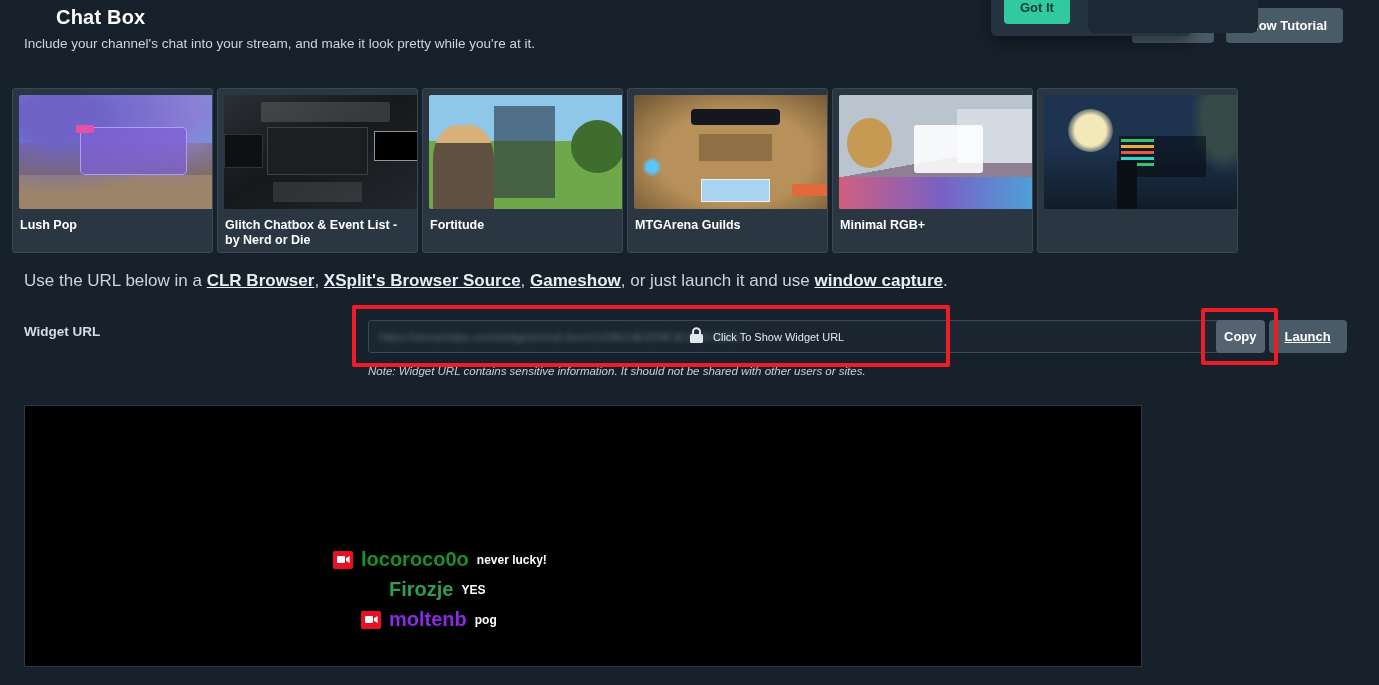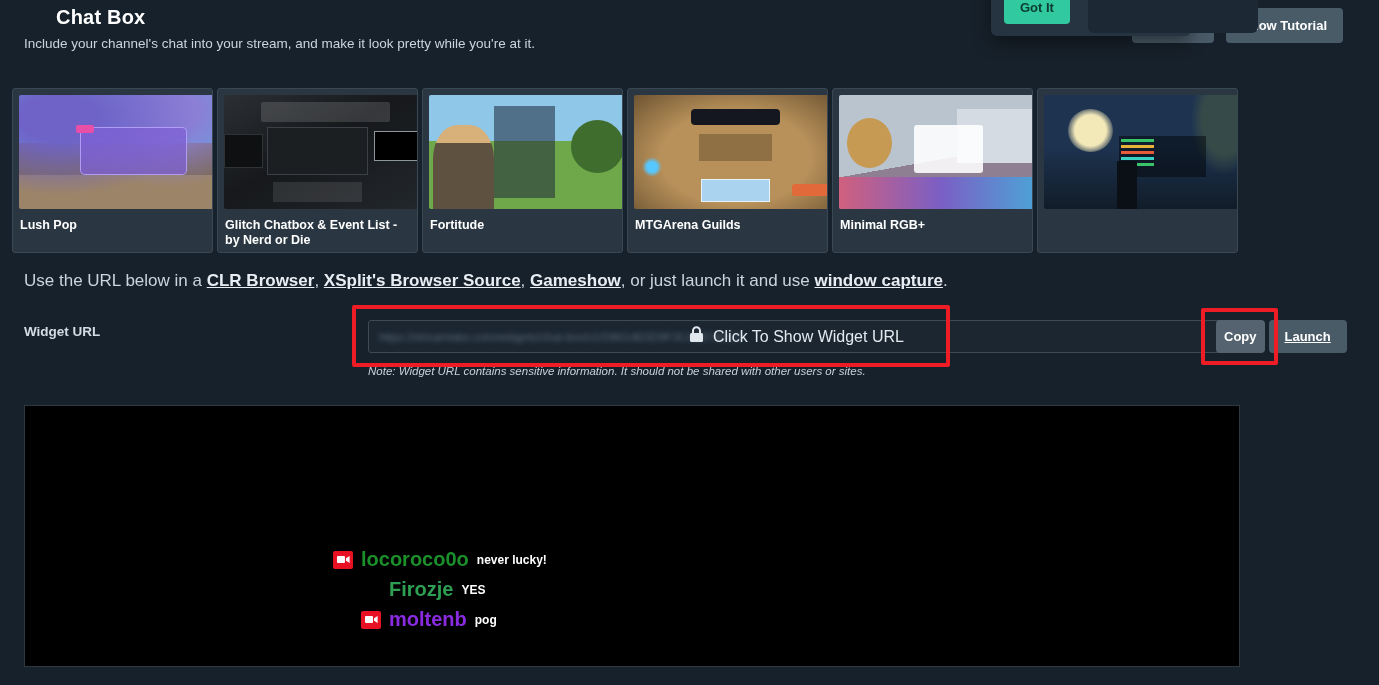--- a/index.html
+++ b/index.html
@@ -234,21 +234,21 @@
   .url-blur {
     font-size: 11.5px; color: #5a6c7a;
     filter: blur(2.6px); white-space: nowrap;
     user-select: none;
   }
   .url-overlay {
     position: absolute; left: 320px; top: 0; height: 100%;
     display: flex; align-items: center; gap: 9px;
   }
   .lock-icon { display: block; }
-  .url-overlay span { font-size: 16px; color: #e2e9ef; }
+  .url-overlay span { font-size: 11px; color: #e2e9ef; }
 
   .red-box-url {
     position: absolute; left: 352px; top: 305px;
     width: 598px; height: 62px;
     border: 4px solid #ee1c24; border-radius: 2px;
     pointer-events: none;
   }
   .red-box-copy {
     position: absolute; left: 1201px; top: 308px;
     width: 77px; height: 57px;
@@ -262,21 +262,21 @@
   .url-buttons {
     position: absolute; left: 1216px; top: 320px;
     display: flex; gap: 4px;
   }
   .btn-copy { background: #54636f; padding: 9px 8px; }
   .btn-launch { background: #4a5b68; padding: 8px 16px; text-decoration: underline; }
 
   
   .preview {
     position: absolute; left: 24px; top: 405px;
-    width: 1216px; height: 262px;
+    width: 1118px; height: 262px;
     background: #000000;
     border: 1px solid #2c3944;
   }
   .chat-list {
     position: absolute; left: 0; top: 142px;
     width: 100%;
     display: flex; flex-direction: column; gap: 7px;
   }
   .chat-row {
     display: flex; align-items: center; gap: 8px;

